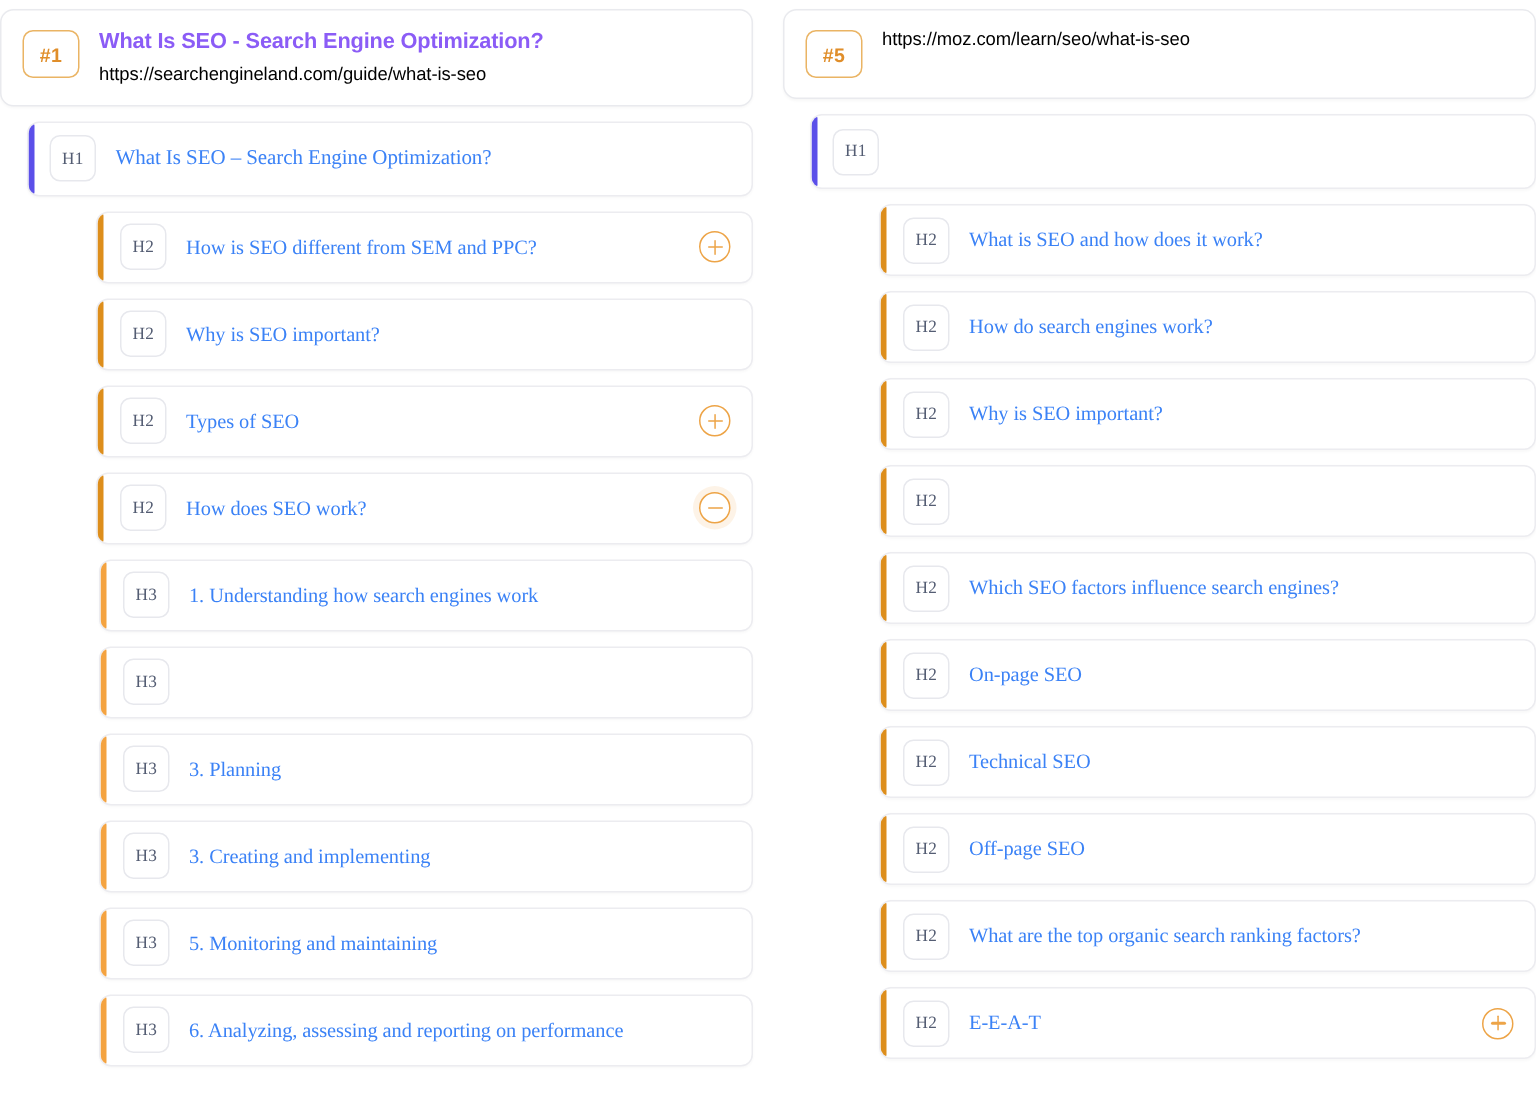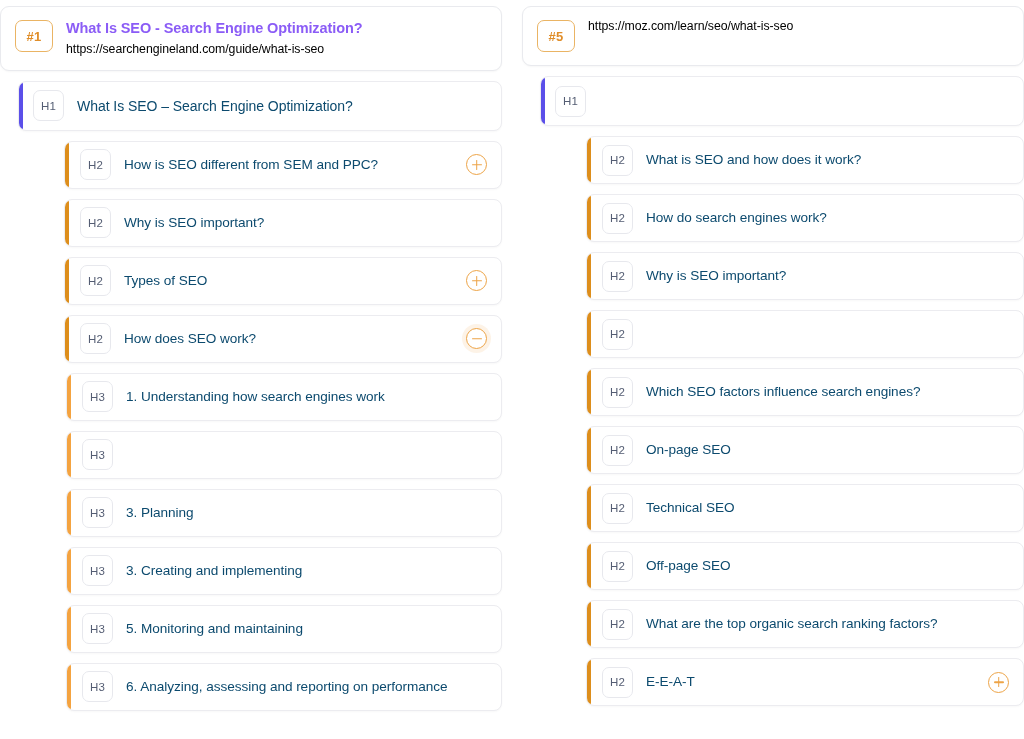--- a/index.html
+++ b/index.html
@@ -72,21 +72,21 @@
     font-size: 12.3px;
     color: #000000;
     line-height: 1.2;
     text-decoration: none;
     letter-spacing: -.05px;
   }
 
   
   .outline { display: flex; flex-direction: column; margin-top: 10px; }
 
-  .row-wrap { position: relative; padding-bottom: 10px; }
+  .row-wrap { position: relative; padding-bottom: 10px; font-family: Liberation Serif, serif; }
 
   .row {
     position: relative;
     background: #ffffff;
     border: 1px solid #ececf0;
     border-radius: 8px;
     min-height: 48px;
     display: flex;
     align-items: center;
     padding: 0 14px 0 0;
@@ -128,21 +128,21 @@
     align-items: center;
     justify-content: center;
     letter-spacing: .1px;
   }
 
   .row.h1 .tag { margin-left: 14px; }
 
   .row-text {
     flex: 1 1 auto;
     font-size: 13.6px;
-    color: #0c4a6e;
+    color: #3b82f6;
     line-height: 1.3;
     letter-spacing: -.05px;
     padding-right: 8px;
     white-space: nowrap;
     overflow: hidden;
     text-overflow: ellipsis;
   }
 
   .row.h1 .row-text { font-size: 14px; }
 

